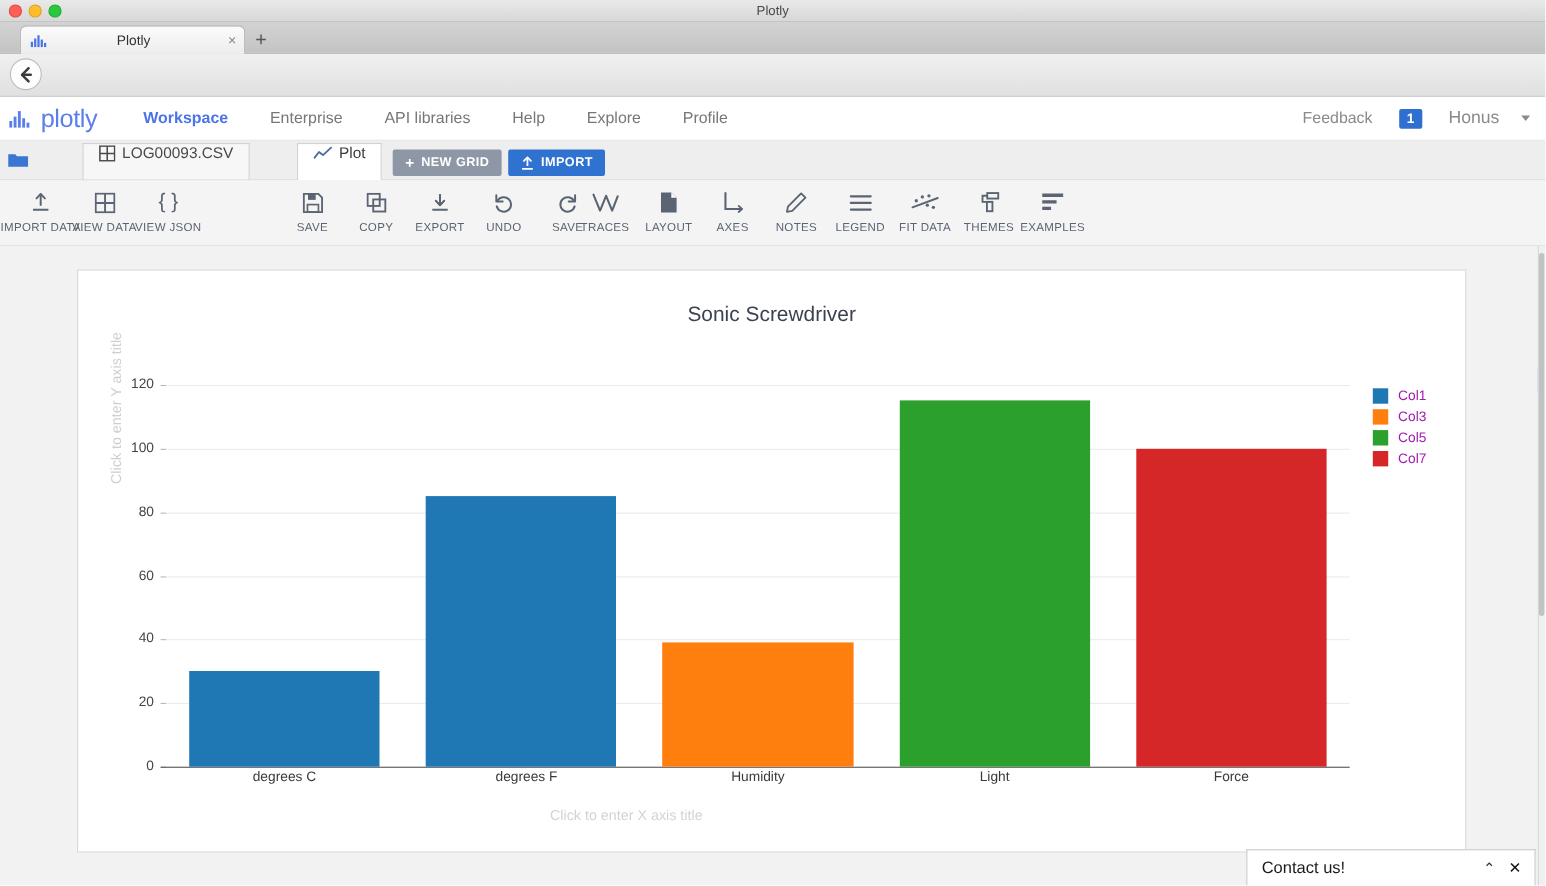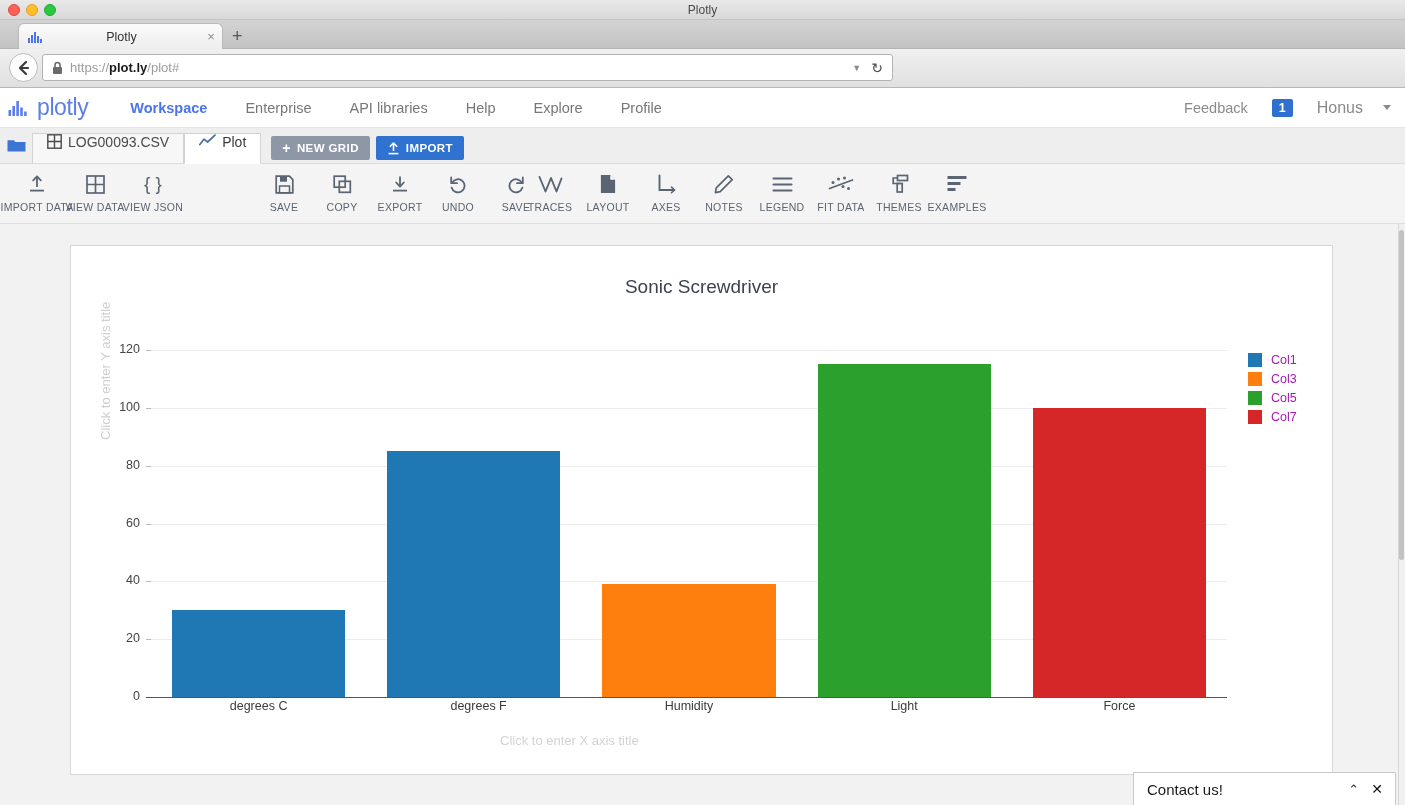--- a/index.html
+++ b/index.html
@@ -121,24 +121,24 @@
   }
 
   
   .filebar {
     position: absolute; left: 0; top: 128px; width: 1405px; height: 36px;
     background: #eeeeee; border-bottom: 1px solid #dcdcdc;
     display: flex; align-items: flex-end;
   }
   .folder-btn { width: 32px; height: 36px; display: flex; align-items: center; justify-content: center; }
   .ftab {
-    height: 31px; display: flex; align-items: flex-start; gap: 6px;
-    padding: 0 14px; background: #ffffff; border: 1px solid #d2d2d2;
+    height: 31px; display: flex; align-items: flex-end; gap: 6px;
+    padding: 16px 14px; background: #ffffff; border: 1px solid #d2d2d2;
     border-bottom: 1px solid #ffffff; font-size: 14px; color: #3c3c3c;
-    position: relative; top: 1px;
+    position: relative; top: 1px; margin-left: 43px;
   }
   .ftab.inactive {
     background: #f7f7f7; color: #4a4a4a; border-bottom: 1px solid #dcdcdc;
   }
   .fbtn {
     height: 24px; margin-left: 10px; margin-bottom: 3px; padding: 0 11px;
     display: flex; align-items: center; gap: 6px;
     font-size: 11.5px; font-weight: bold; letter-spacing: 0.4px; color: #ffffff;
     border-radius: 2px;
   }
@@ -256,31 +256,20 @@
   </div>
 
   <div class="navbar">
     <div class="backbtn">
       <svg width="16" height="16" viewBox="0 0 16 16">
         <path d="M10 2 L4 8 L10 14" stroke="#3a3a3a" stroke-width="2.2" fill="none" stroke-linecap="round" stroke-linejoin="round"></path>
         <path d="M4.5 8 L12 8" stroke="#3a3a3a" stroke-width="2.2" stroke-linecap="round"></path>
       </svg>
     </div>
 
-    <div class="urlbar">
-      <svg class="lock-ico" width="11" height="14" viewBox="0 0 11 14">
-        <rect x="1" y="6" width="9" height="7" rx="1" fill="#6b6b6b"></rect>
-        <path d="M3 6 V4 a2.5 2.5 0 0 1 5 0 V6" stroke="#6b6b6b" stroke-width="1.6" fill="none"></path>
-      </svg>
-      <span class="url-text"><span>https://</span><b>plot.ly</b><span>/plot#</span></span>
-      <span class="url-right">
-        <span class="urldrop">▼</span>
-        <span class="reload">↻</span>
-      </span>
-    </div>
 
     <div class="searchbar">
       <svg width="14" height="14" viewBox="0 0 14 14" style="margin-left:8px;margin-right:6px">
         <circle cx="6" cy="6" r="4.2" stroke="#5b5b5b" stroke-width="1.7" fill="none"></circle>
         <path d="M9.2 9.2 L13 13" stroke="#5b5b5b" stroke-width="1.9" stroke-linecap="round"></path>
       </svg>
       <span class="search-caret"></span>
       <span class="search-ph">Search</span>
     </div>
 

